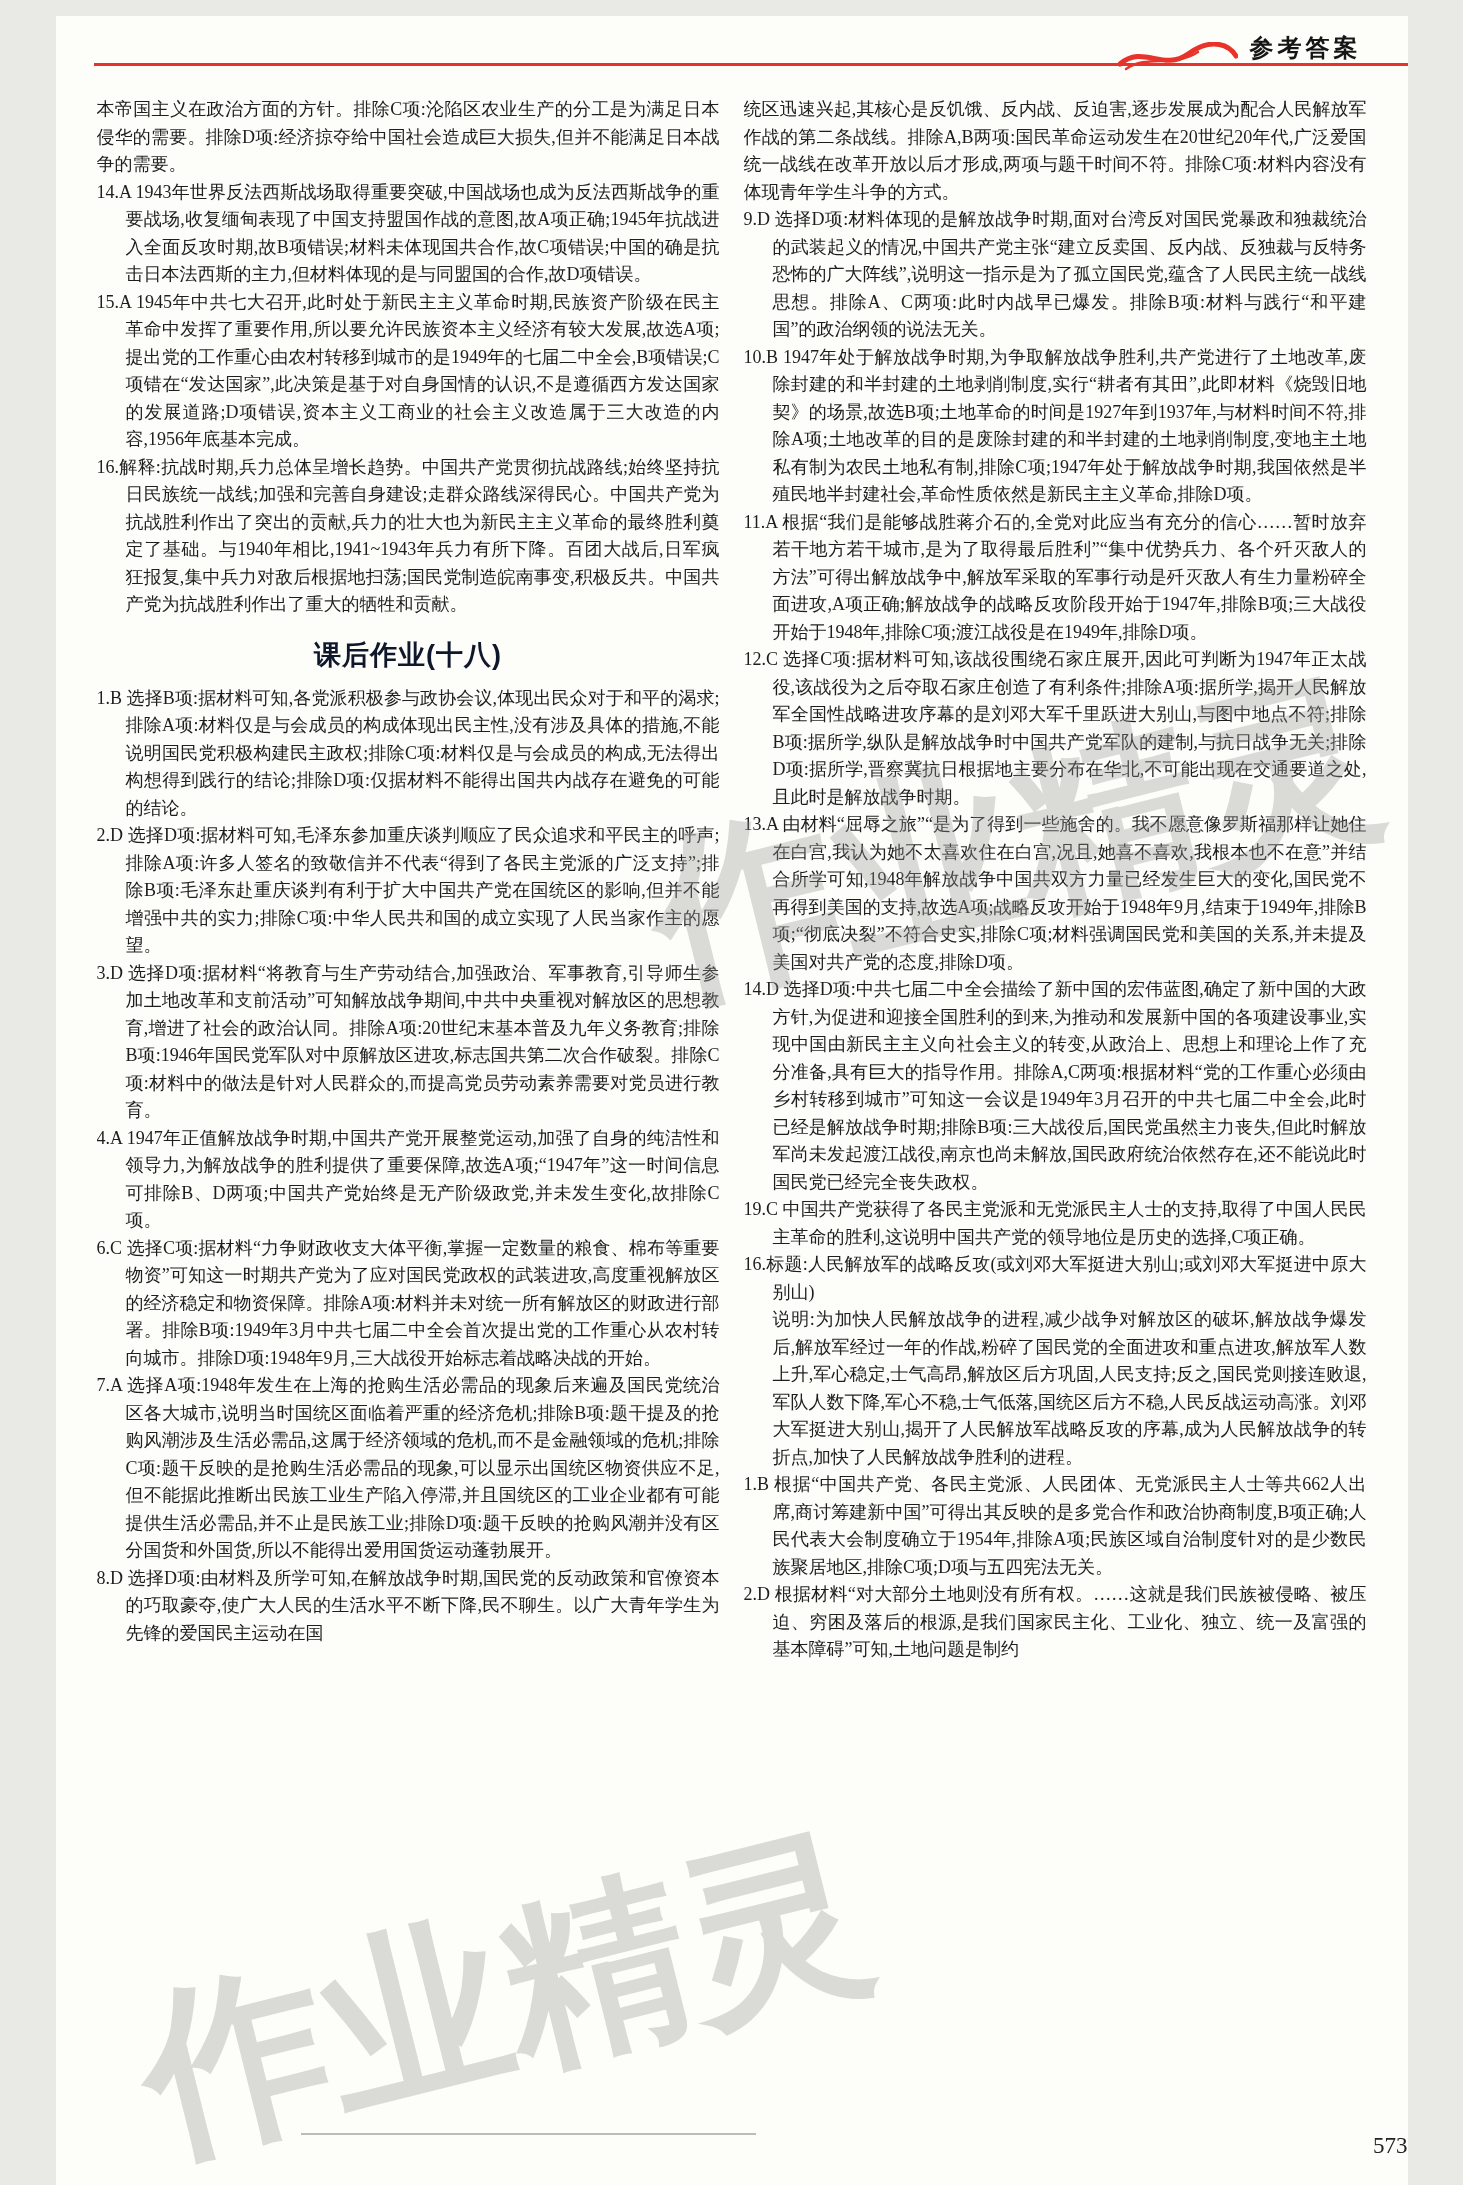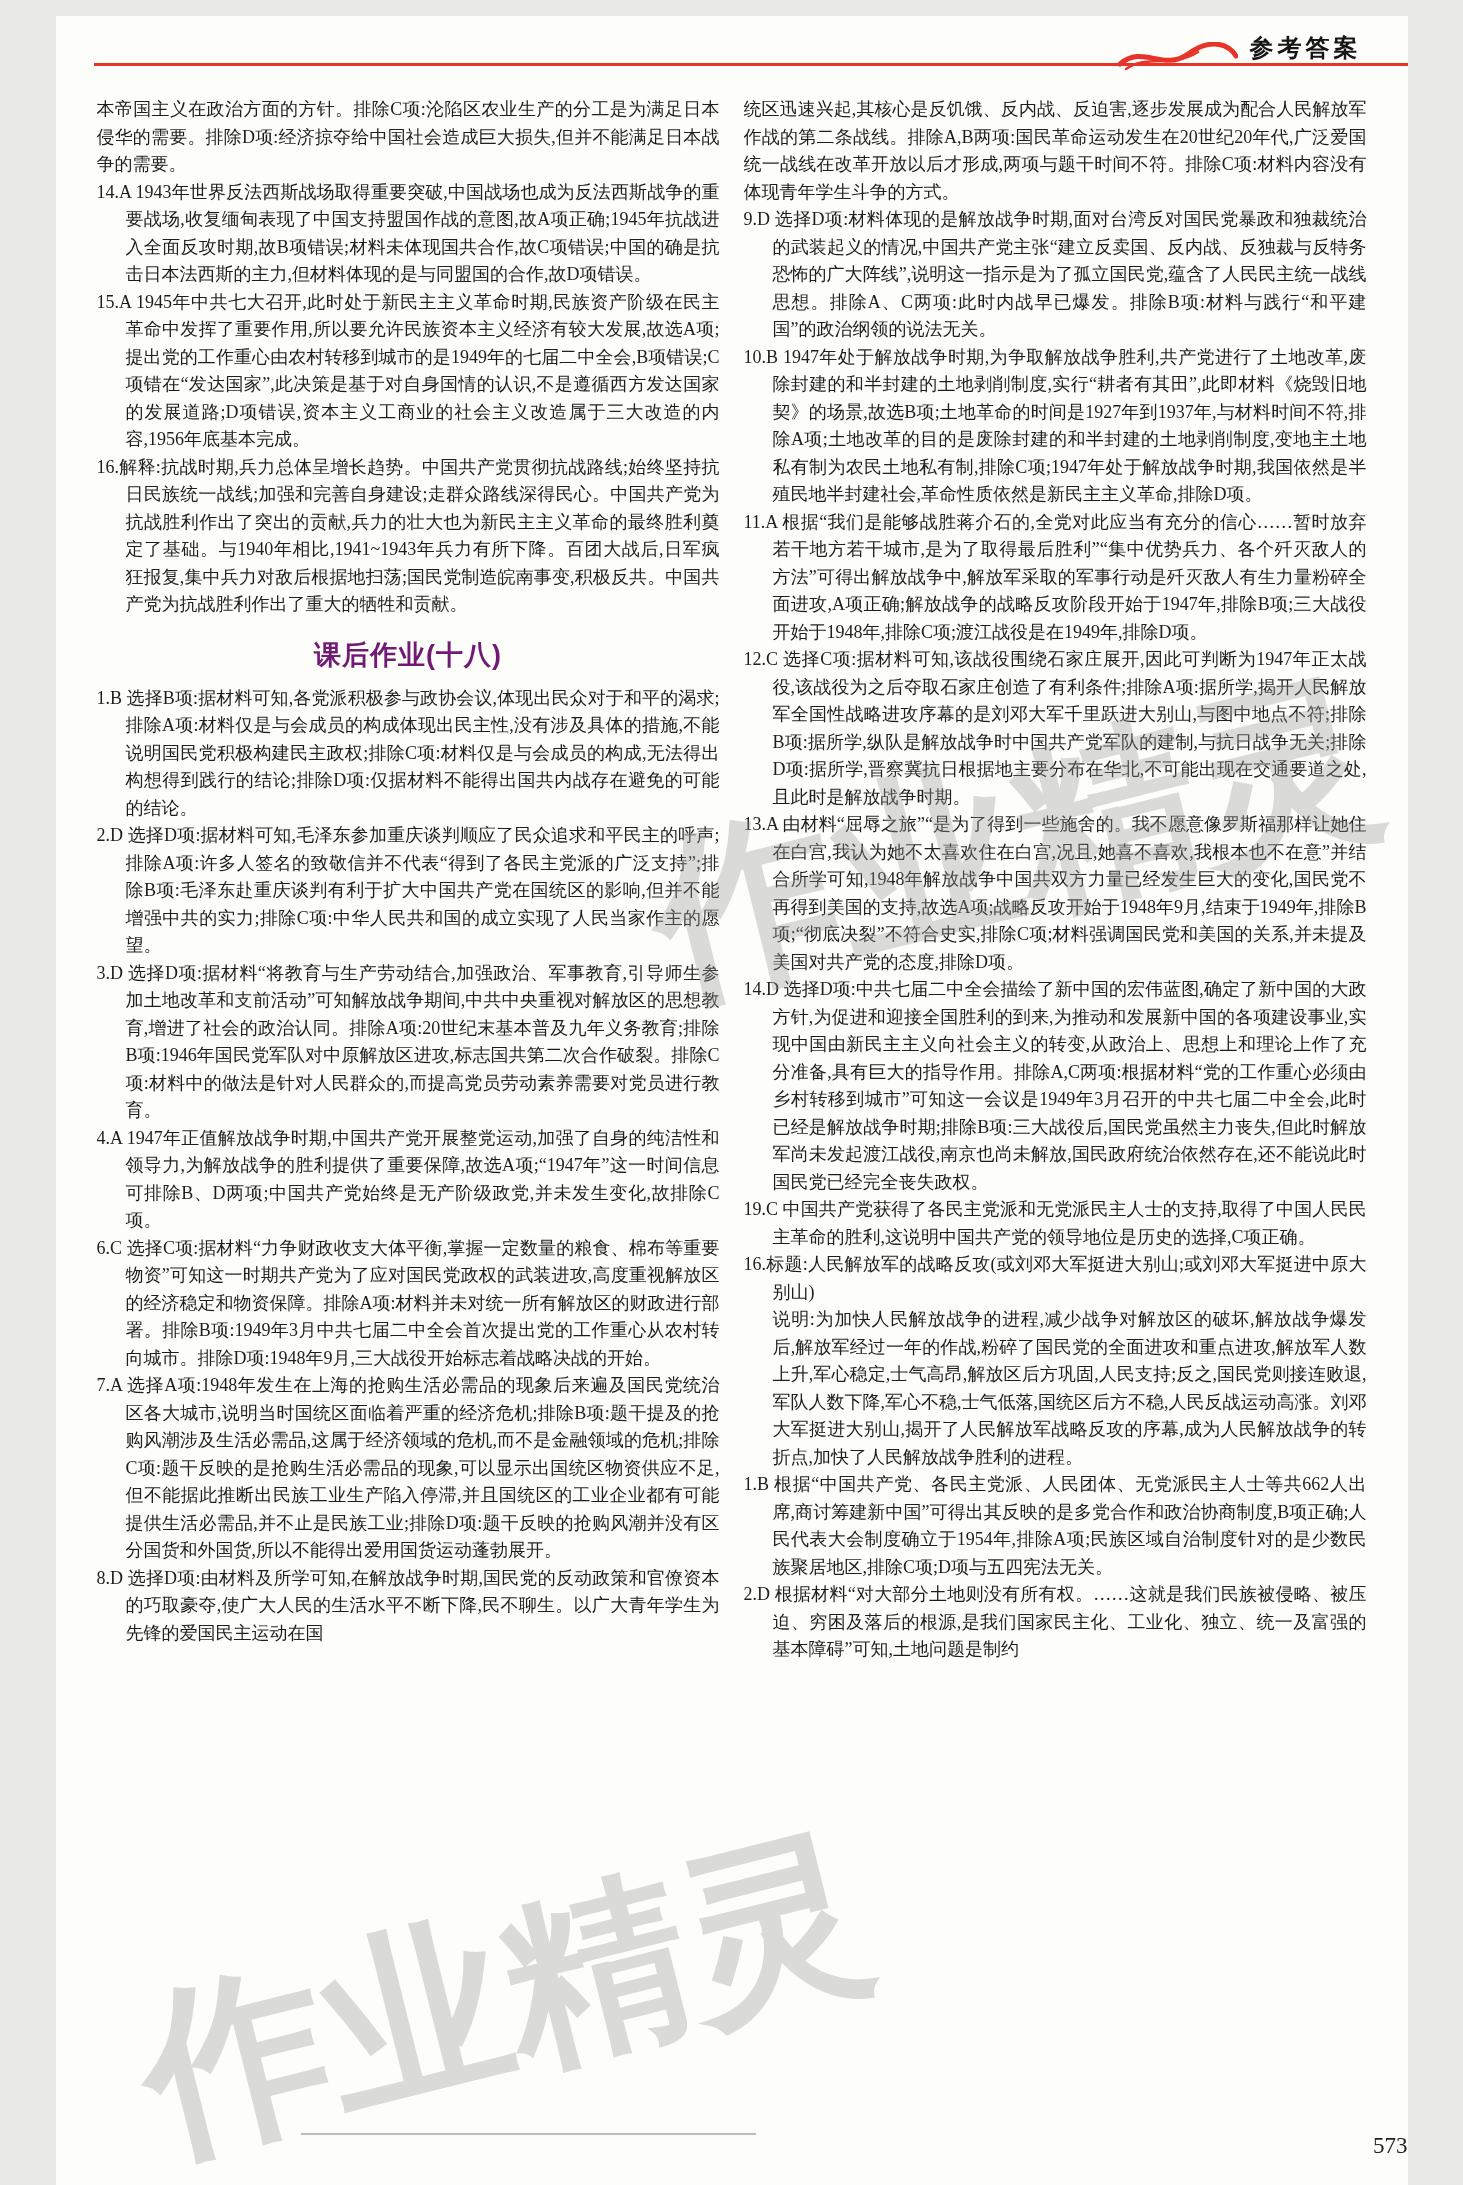--- a/index.html
+++ b/index.html
@@ -31,21 +31,21 @@
   .para {
     font-size:18px; line-height:27.5px; text-align:justify;
     color:#1e1e1e; margin:0;
   }
   p.item { padding-left:29px; text-indent:-29px; }
   p.cont { padding-left:0; text-indent:0; }
   .sub-line { display:block; text-indent:0; }
   .section-heading {
     font-family:"Liberation Sans", sans-serif;
     font-size:27px; font-weight:700; text-align:center;
-    letter-spacing:1px; color:#701a75;
+    letter-spacing:1px; color:#0f172a;
     margin:18px 0 12px 0;
   }
   .watermark {
     position:absolute; white-space:nowrap; pointer-events:none; z-index:6;
     font-family:"Liberation Serif", serif; font-weight:700;
     color:rgba(150,150,148,0.34);
   }
   .wm-mid    { font-size:185px; left:590px; top:700px;  transform:rotate(-14deg); }
   .wm-bottom { font-size:185px; left:80px;  top:1855px; transform:rotate(-14deg); }
   .footer-line {

